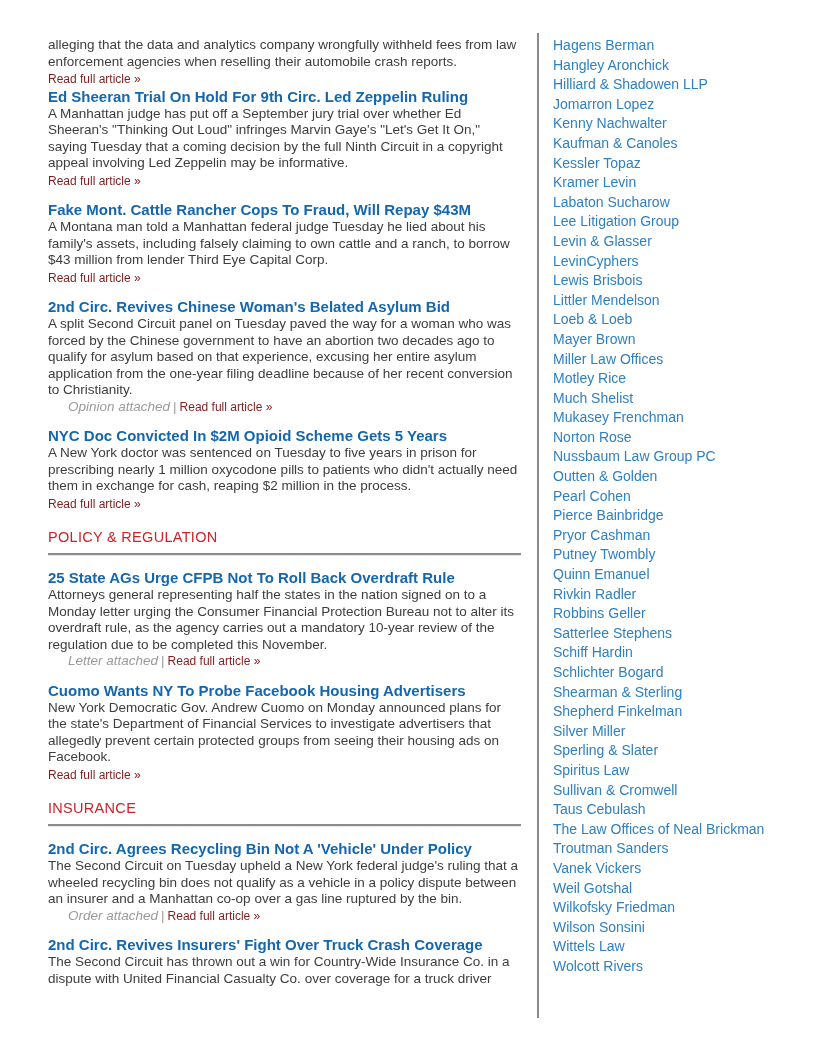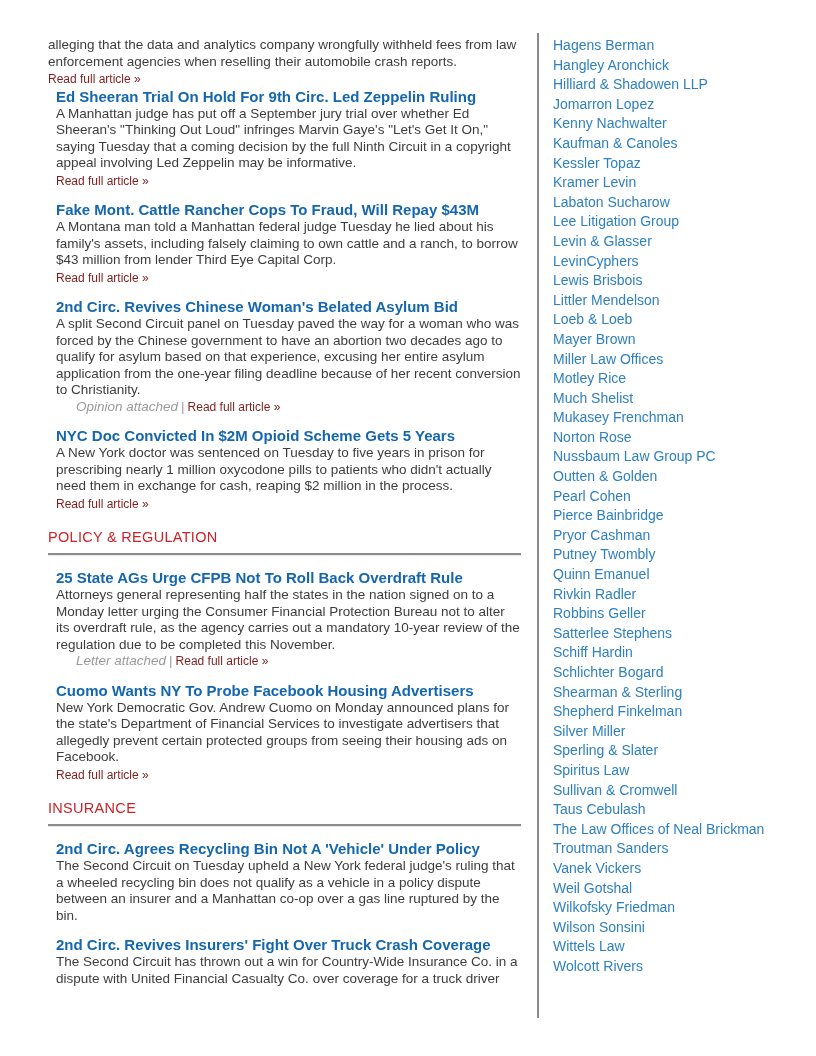--- a/index.html
+++ b/index.html
@@ -12,21 +12,21 @@
 
   
   .left-col{position:absolute;left:48px;top:37px;width:473px;}
   .body-text{
     margin:0;color:#3d3d3d;font-size:13.5px;line-height:16.5px;
   }
   .link-row{line-height:16.5px;}
   a.read-link{
     color:#7f1d1d;text-decoration:none;font-size:12px;cursor:pointer;
   }
-  .article{margin-top:12px;margin-left:8px;}
+  .article{margin-top:12px;}
   .article.tight{margin-top:0;}
   .headline{
     margin:0;color:#1467af;font-size:15px;line-height:18px;font-weight:bold;cursor:pointer;
   }
   .attach-row{margin-left:20px;line-height:16.5px;font-size:13.5px;}
   .attach-label{color:#9a9a9a;font-style:italic;}
   .attach-sep{color:#9a9a9a;padding:0 3px;}
   .section-block{margin-top:16px;}
   .section-head{
     color:#cc2228;font-size:14.5px;line-height:18px;letter-spacing:0.3px;
@@ -95,20 +95,21 @@
         <p class="body-text">New York Democratic Gov. Andrew Cuomo on Monday announced plans for the state's Department of Financial Services to investigate advertisers that allegedly prevent certain protected groups from seeing their housing ads on Facebook.</p>
         <div class="link-row"><a class="read-link">Read full article »</a></div>
       </div>
       <div class="section-block">
         <div class="section-head">INSURANCE</div>
         <div class="rule"></div>
       </div>
       <div class="article">
         <a class="headline" style="display: block;">2nd Circ. Agrees Recycling Bin Not A 'Vehicle' Under Policy</a>
         <p class="body-text">The Second Circuit on Tuesday upheld a New York federal judge's ruling that a wheeled recycling bin does not qualify as a vehicle in a policy dispute between an insurer and a Manhattan co-op over a gas line ruptured by the bin.</p>
+        <div class="attach-row"><span class="attach-label">Order attached</span><span class="attach-sep">|</span><a class="read-link">Read full article »</a></div>
       </div>
       <div class="article">
         <a class="headline" style="display: block;">2nd Circ. Revives Insurers' Fight Over Truck Crash Coverage</a>
         <p class="body-text">The Second Circuit has thrown out a win for Country-Wide Insurance Co. in a dispute with United Financial Casualty Co. over coverage for a truck driver</p>
       </div>
     </div>
 
   <div class="v-divider"></div>
 
   <div class="right-col">

